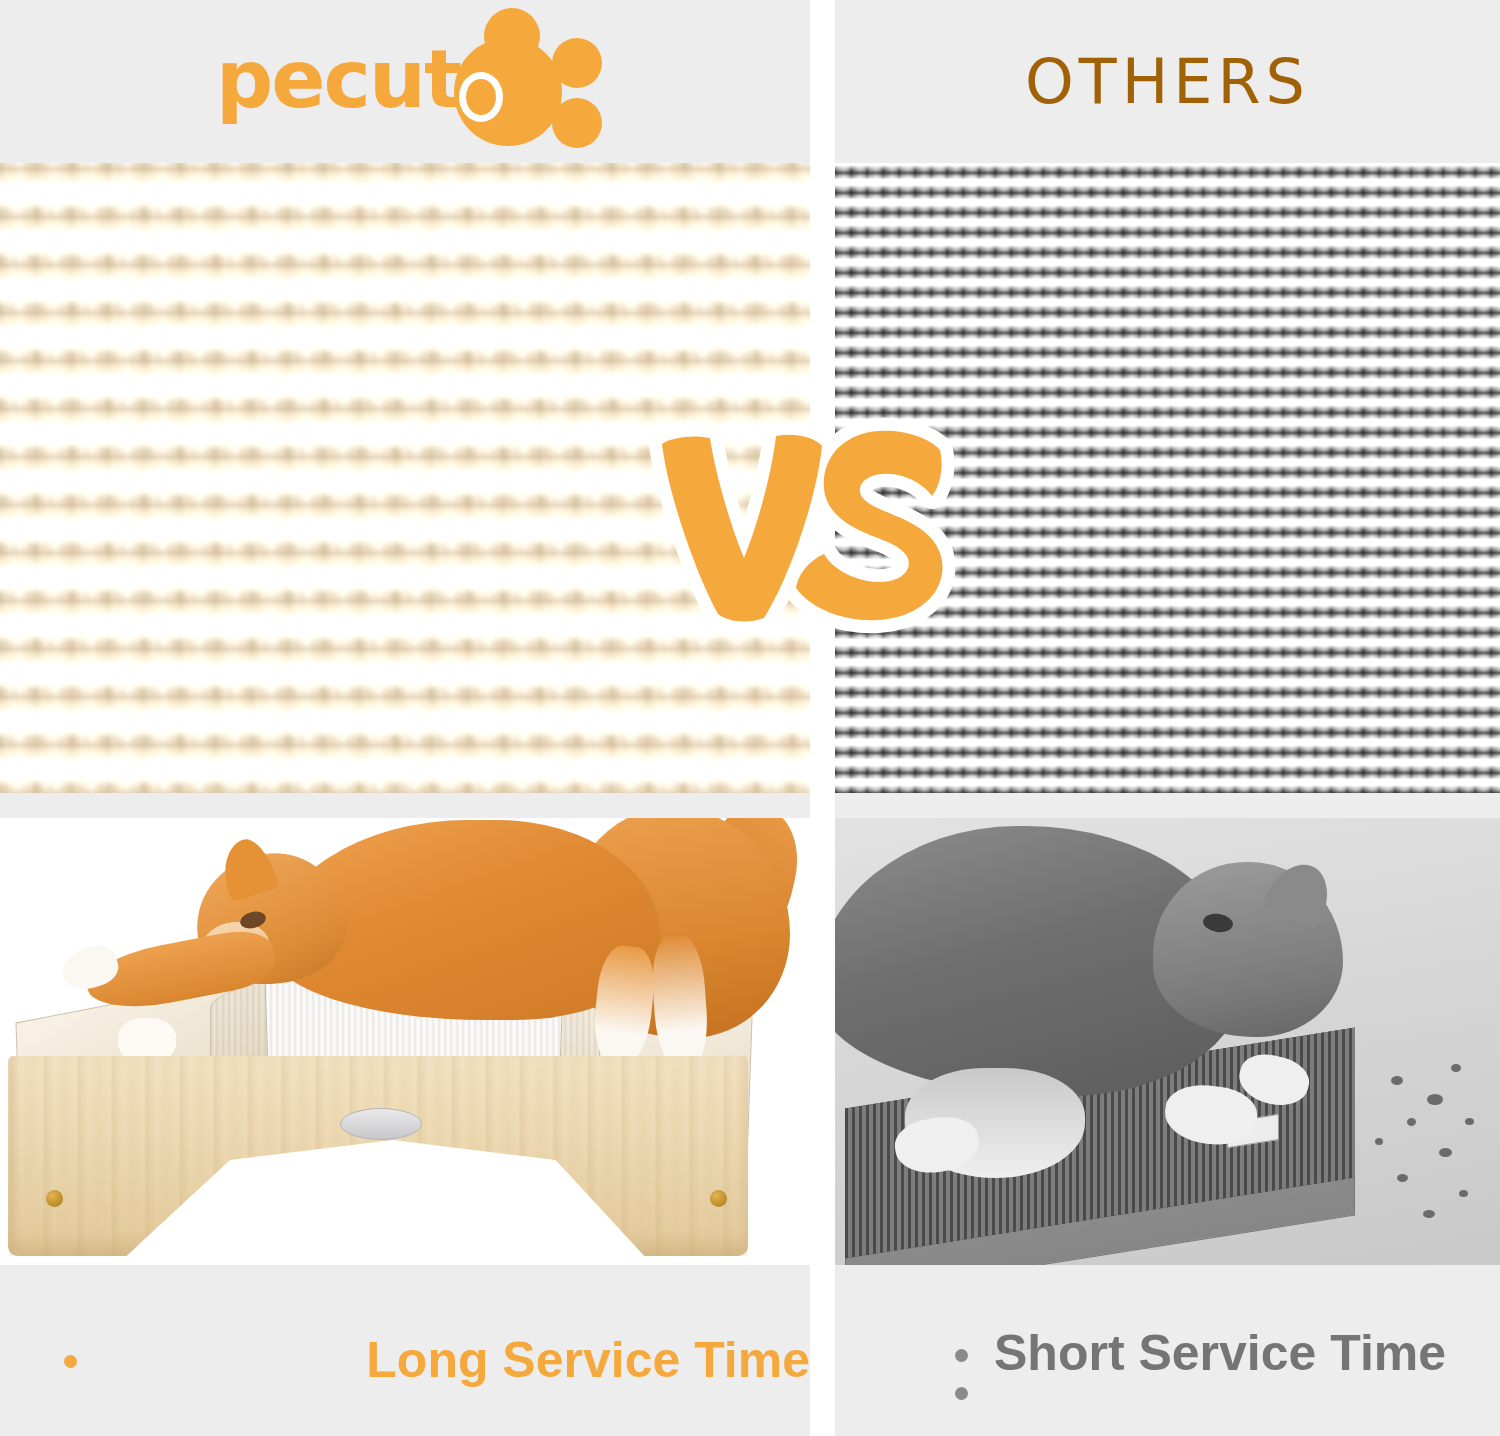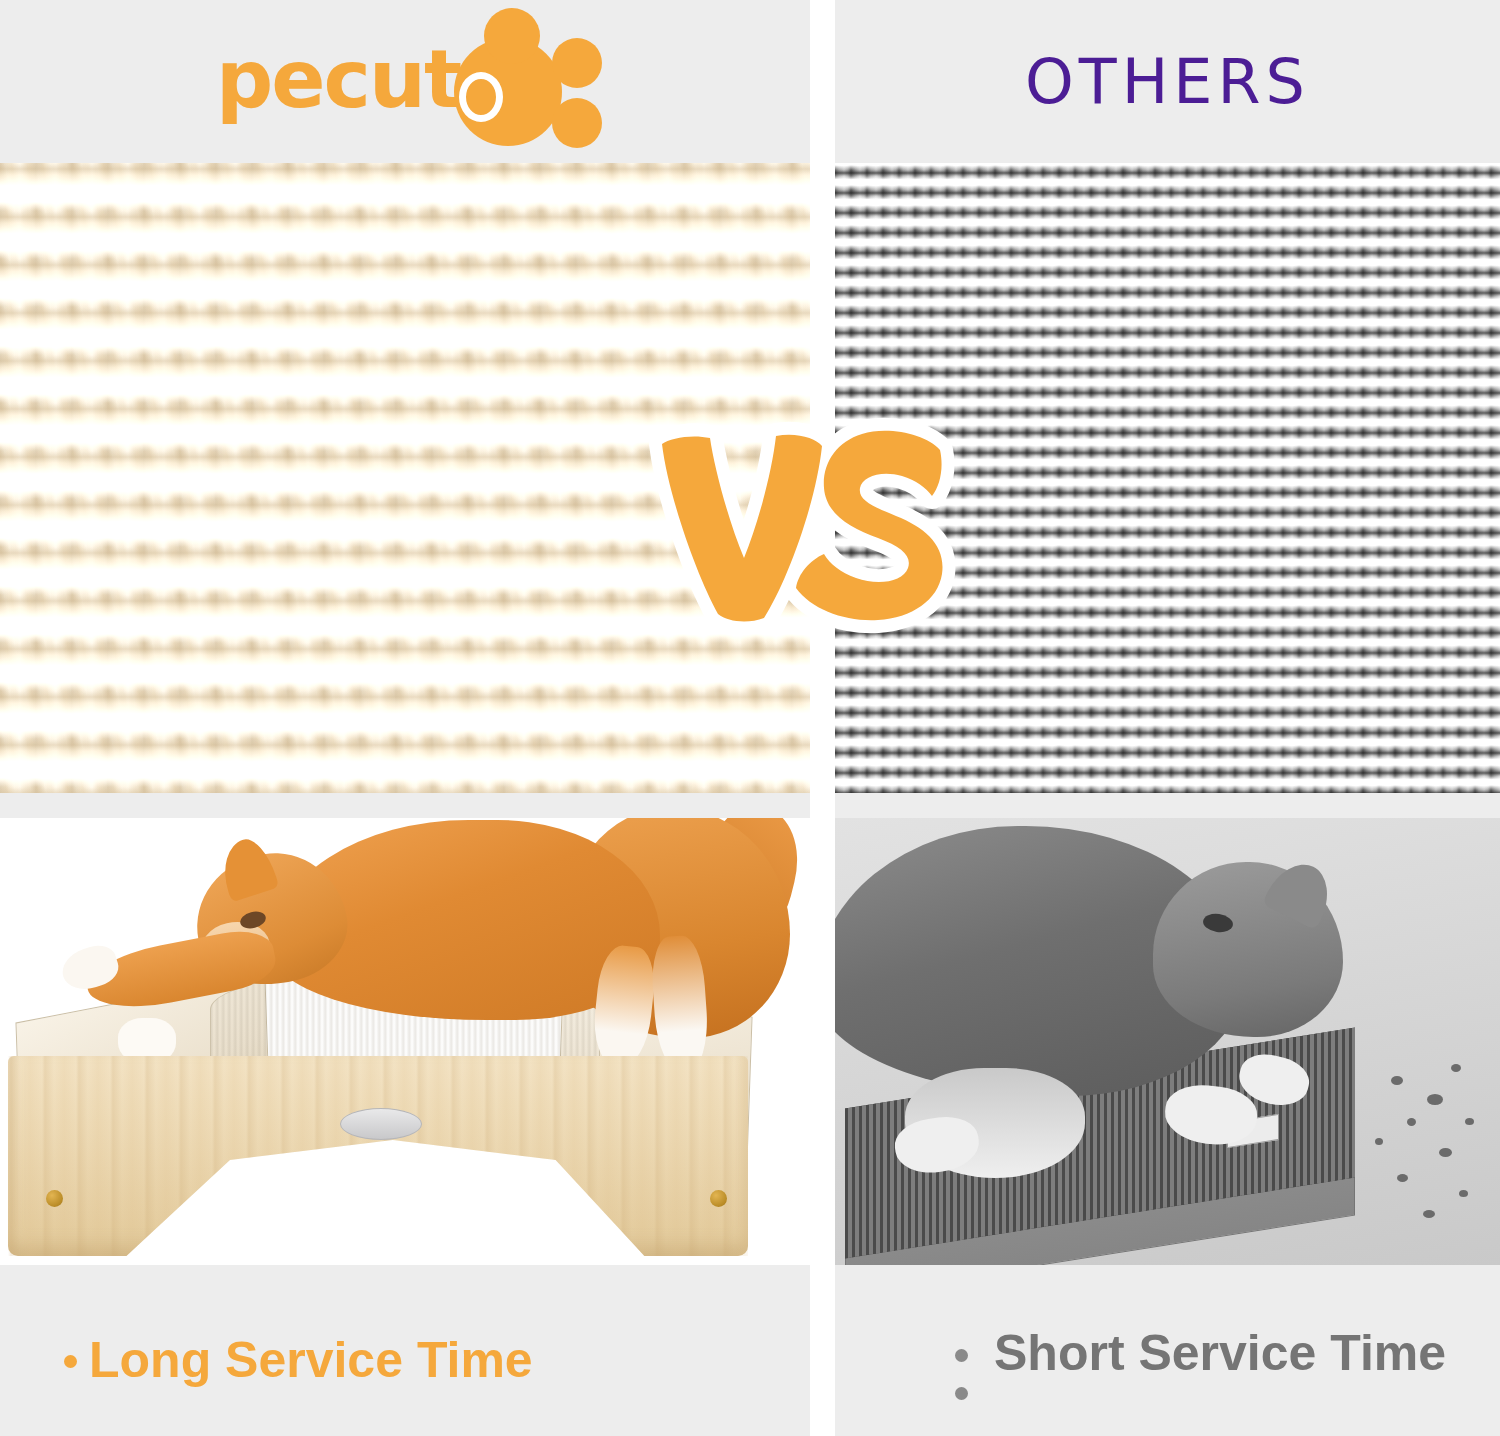--- a/index.html
+++ b/index.html
@@ -82,21 +82,21 @@
     border: 7px solid #ffffff;
     border-radius: 50%;
     background: transparent;
     z-index: 3;
   }
 
   .others-title {
     font-family: "DejaVu Sans", sans-serif;
     font-size: 62px;
     font-weight: 400;
-    color: #4c1d95;
+    color: #a16207;
     letter-spacing: 5px;
   }
 
   
   .texture {
     position: absolute;
     top: 163px; left: 0; right: 0;
     height: 630px;
     overflow: hidden;
   }
@@ -408,21 +408,21 @@
   }
   .cap-line {
     display: flex;
     align-items: center;
     font-family: "Liberation Sans", sans-serif;
     font-size: 50px;
     font-weight: 700;
     line-height: 1.28;
     white-space: nowrap;
   }
-  .cap-left  .cap-line { color: #f5a83c; padding-left: 64px; }
+  .cap-left  .cap-line { color: #f5a83c; padding-left: 64px; justify-content: space-between; }
   .cap-right .cap-line { color: #757575; padding-left: 120px; gap: 14px; }
   .bullet {
     width: 13px; height: 13px;
     border-radius: 50%;
     margin-right: 12px;
     flex: 0 0 auto;
     position: relative;
     top: 2px;
   }
   .cap-left  .bullet { background: #f5a83c; }

